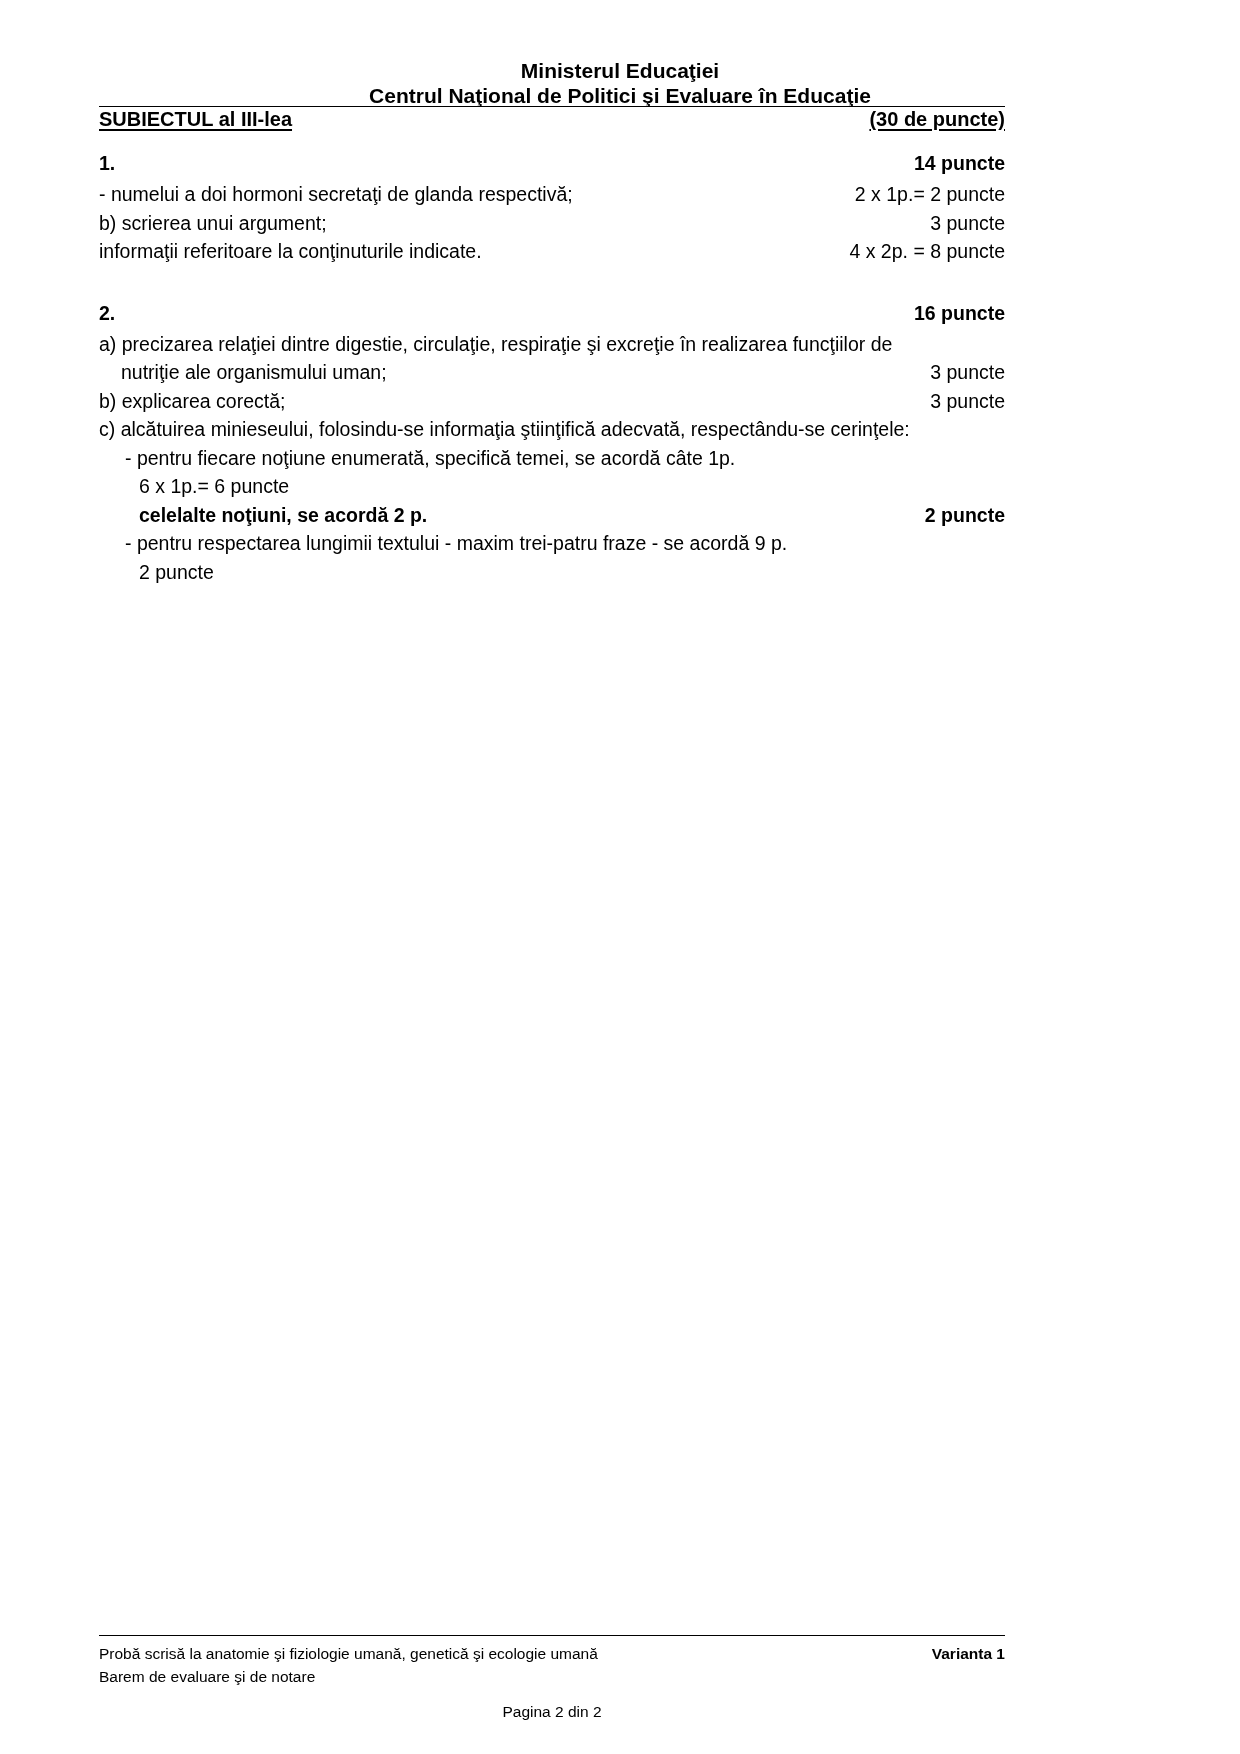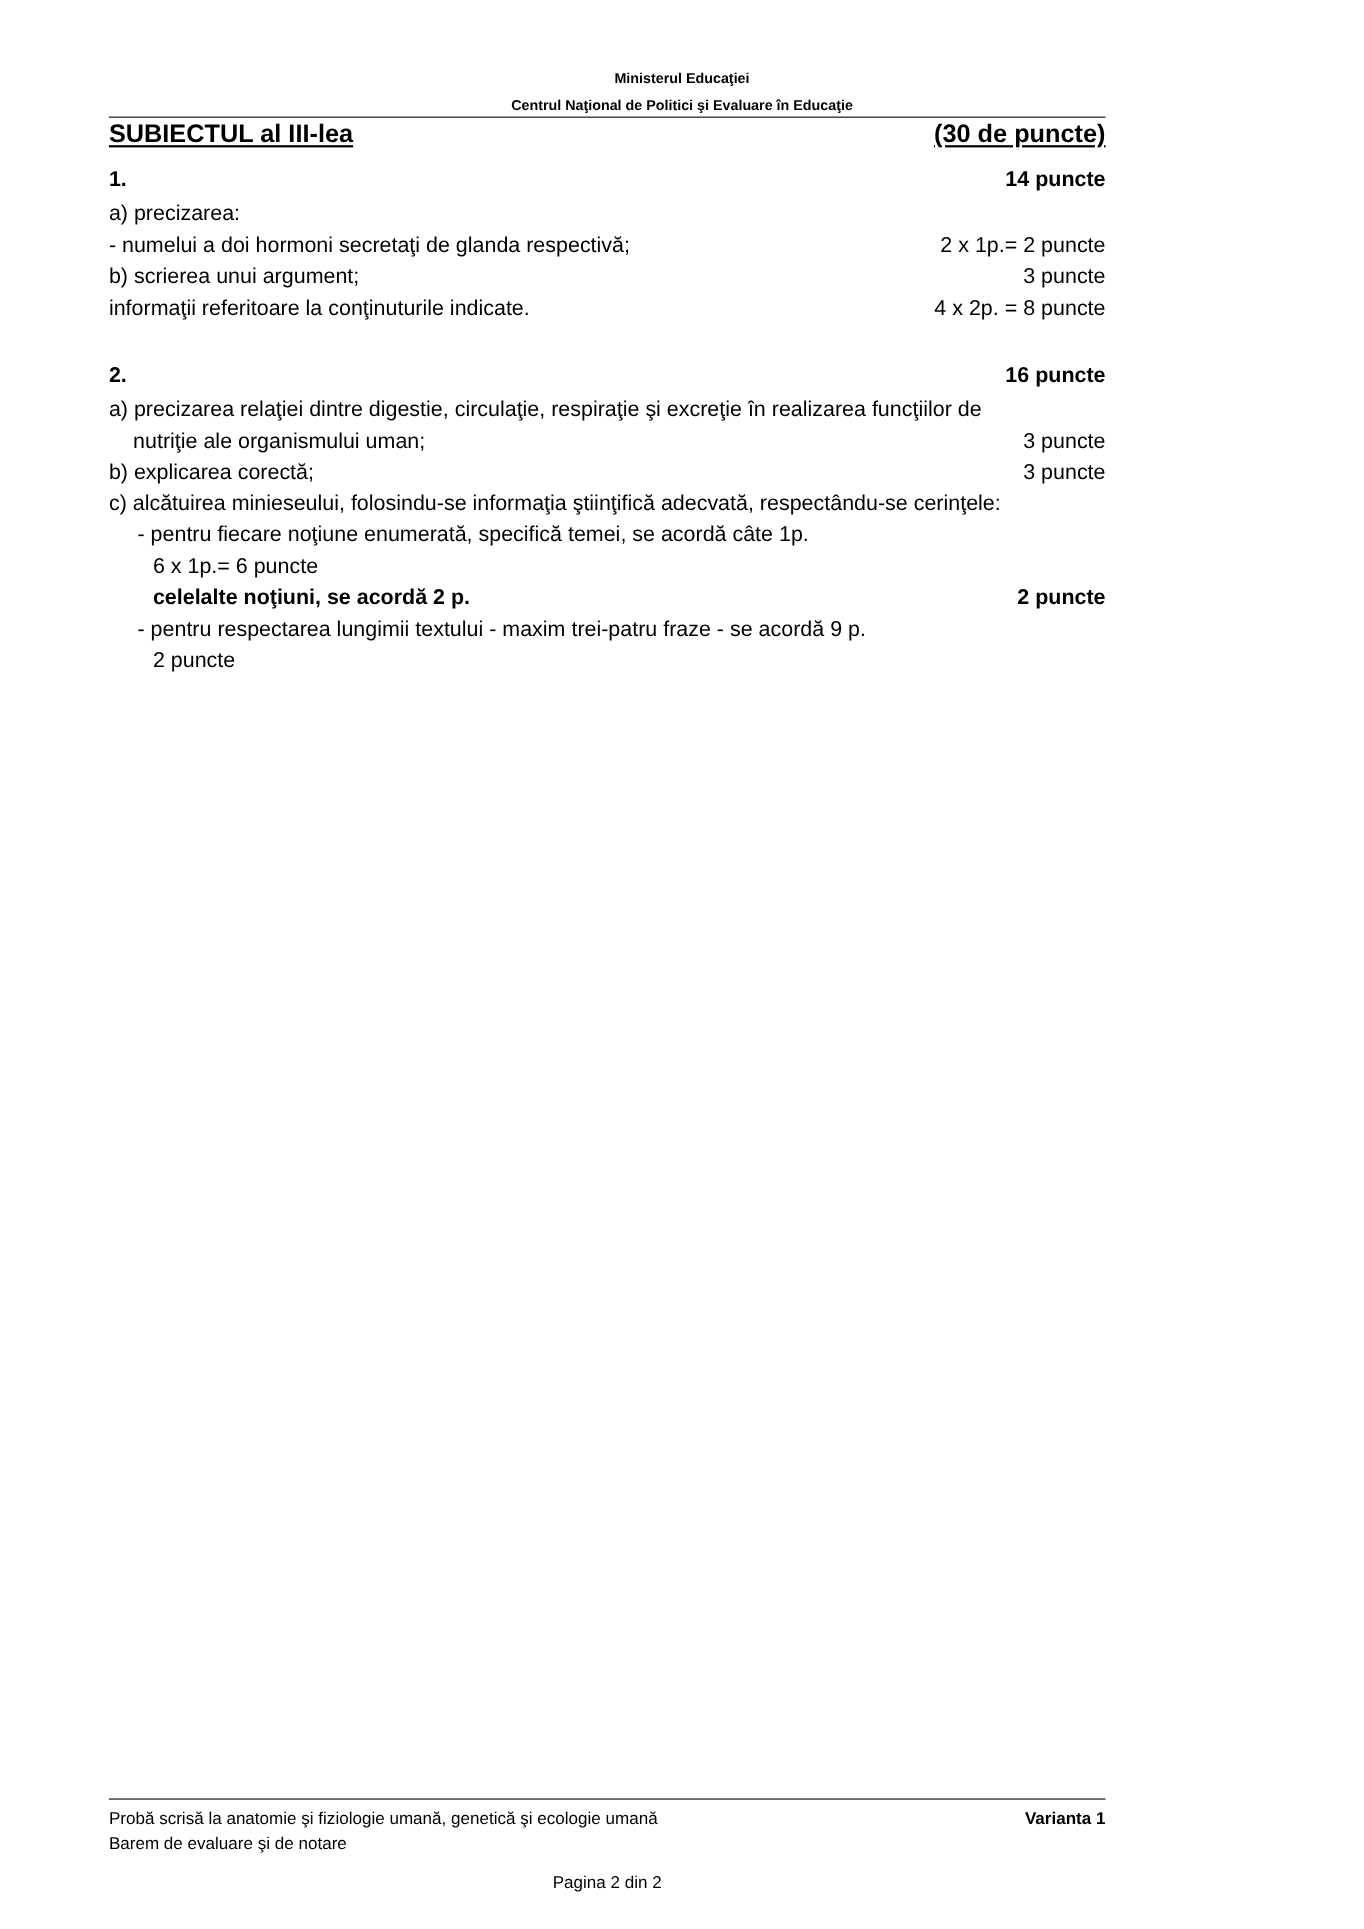--- a/index.html
+++ b/index.html
@@ -20,21 +20,21 @@
     width: 1240px;
     height: 1754px;
     box-sizing: border-box;
   }
   .header {
     position: absolute;
     left: 0;
     top: 58px;
     width: 1240px;
     text-align: center;
-    font-size: 13px;
+    font-size: 21px;
     font-weight: bold;
     line-height: 25px;
   }
   .header div {
     white-space: nowrap;
   }
   .title-rule {
     position: absolute;
     left: 99px;
     top: 106px;
@@ -42,21 +42,21 @@
     border-top: 1.6px solid #000;
   }
   .title-row {
     position: absolute;
     left: 99px;
     top: 108px;
     width: 906px;
     display: flex;
     justify-content: space-between;
     align-items: baseline;
-    font-size: 23px;
+    font-size: 20px;
     font-weight: bold;
   }
   .title-row .left, .title-row .right {
     text-decoration: underline;
     text-underline-offset: 3px;
   }
   .body-area {
     position: absolute;
     left: 99px;
     top: 146px;
@@ -125,24 +125,20 @@
     <div class="left">SUBIECTUL al III-lea</div>
     <div class="right">(30 de puncte)</div>
   </div>
 
   <div class="body-area">
 
     <div class="qblock">
       <div class="qhead">
         <span>1.</span>
         <span>14 puncte</span>
-      </div>
-      <div class="row indent1">
-        <span class="txt">a)  precizarea:</span>
-        <span class="pts"></span>
       </div>
       <div class="row indent1">
         <span class="txt">- numelui a doi hormoni secretaţi de glanda respectivă;</span>
         <span class="pts">2 x 1p.= 2 puncte</span>
       </div>
       <div class="row indent1">
         <span class="txt">b)  scrierea unui argument;</span>
         <span class="pts">3 puncte</span>
       </div>
       <div class="row indent1">

